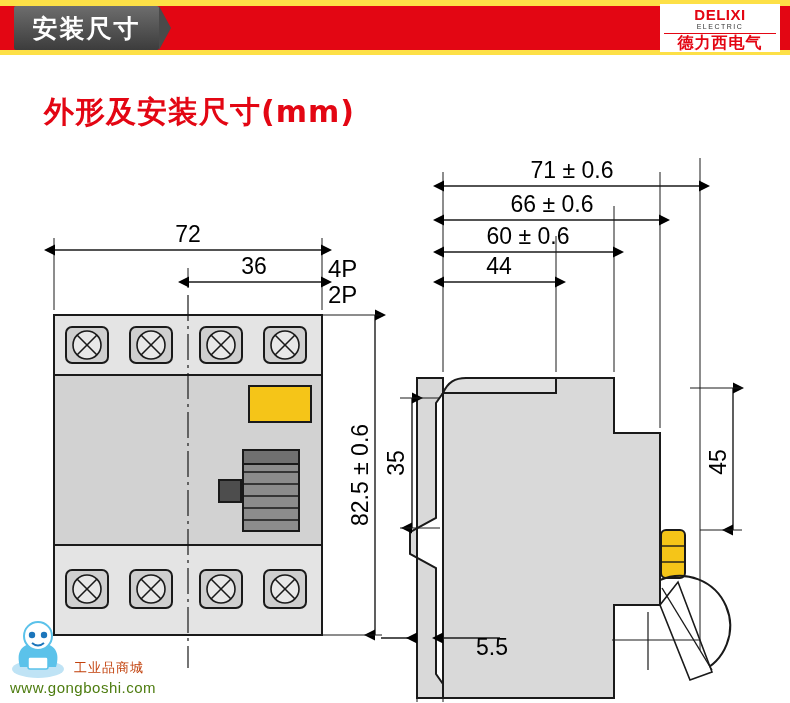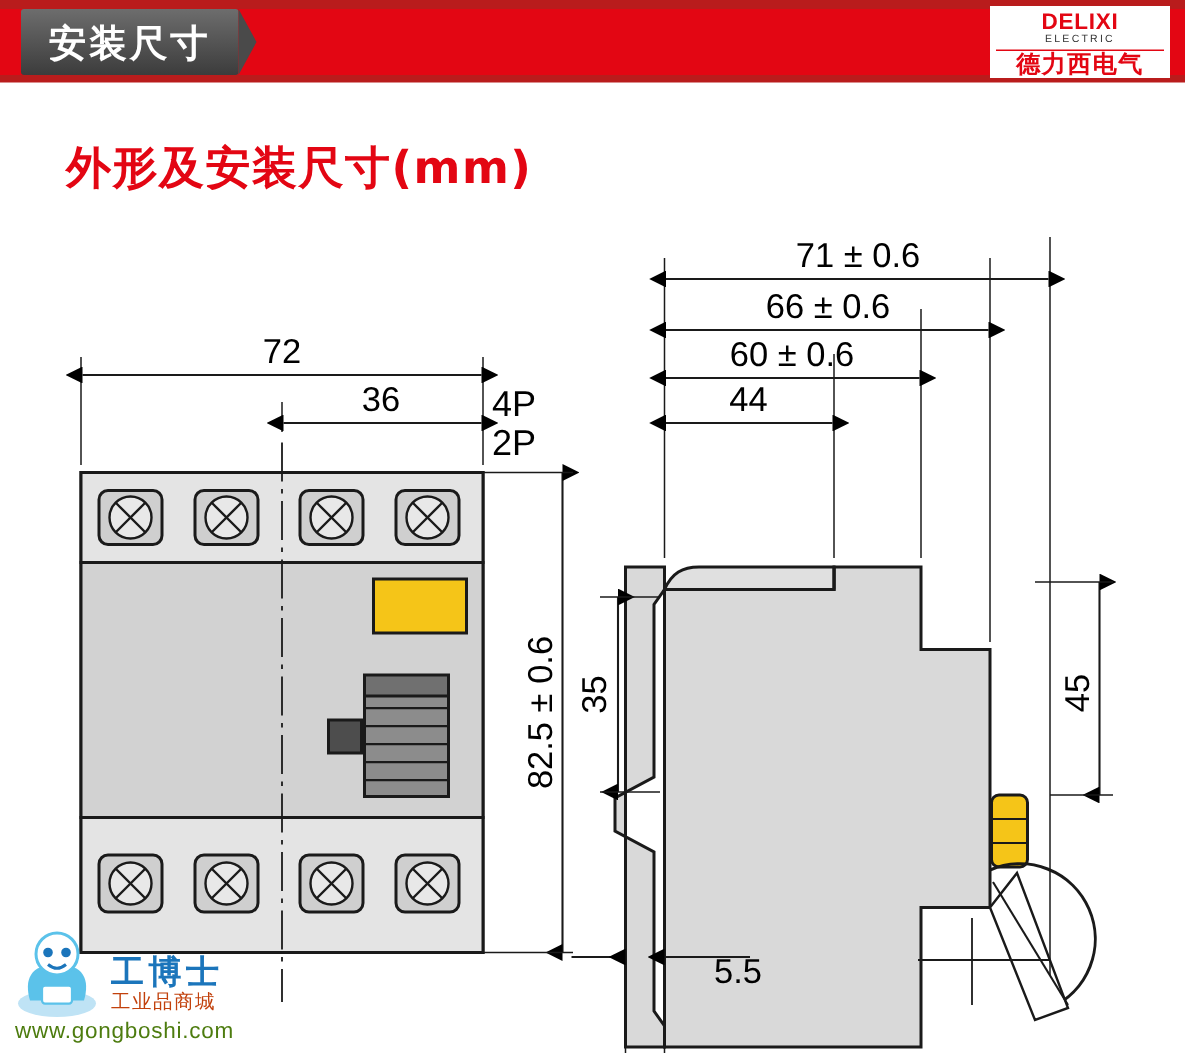--- a/index.html
+++ b/index.html
@@ -13,21 +13,21 @@
     font-family: "Liberation Sans", sans-serif;
     position: relative;
     overflow: hidden;
   }
 
   
   .header {
     position: absolute;
     left: 0; top: 0;
     width: 790px; height: 55px;
-    background: #b91c1c;
+    background: #fde047;
   }
   .header-red {
     position: absolute;
     left: 0; top: 6px;
     width: 790px; height: 44px;
     background: #e30613;
   }
   .header-tab {
     position: absolute;
     left: 14px; top: 6px;
@@ -330,16 +330,15 @@
 <div class="watermark">
   <svg width="60" height="62" viewBox="0 0 60 62">
     <ellipse cx="30" cy="52" rx="26" ry="9" fill="#bfe3f5"></ellipse>
     <path d="M12 50 C8 36 12 26 30 26 C48 26 52 36 48 50 Z" fill="#5bc2ea"></path>
     <circle cx="30" cy="19" r="14" fill="#ffffff" stroke="#5bc2ea" stroke-width="2"></circle>
     <circle cx="24" cy="18" r="3.2" fill="#1b75bb"></circle>
     <circle cx="36" cy="18" r="3.2" fill="#1b75bb"></circle>
     <path d="M24 26 Q30 31 36 26" stroke="#1b75bb" stroke-width="2" fill="none"></path>
     <rect x="20" y="40" width="20" height="12" rx="2" fill="#ffffff" stroke="#5bc2ea" stroke-width="1.5"></rect>
   </svg>
-  <div class="wm-text1">工博士</div>
   <div class="wm-text2">工业品商城</div>
   <div class="wm-text3">www.gongboshi.com</div>
 </div>
 
 </body></html>

